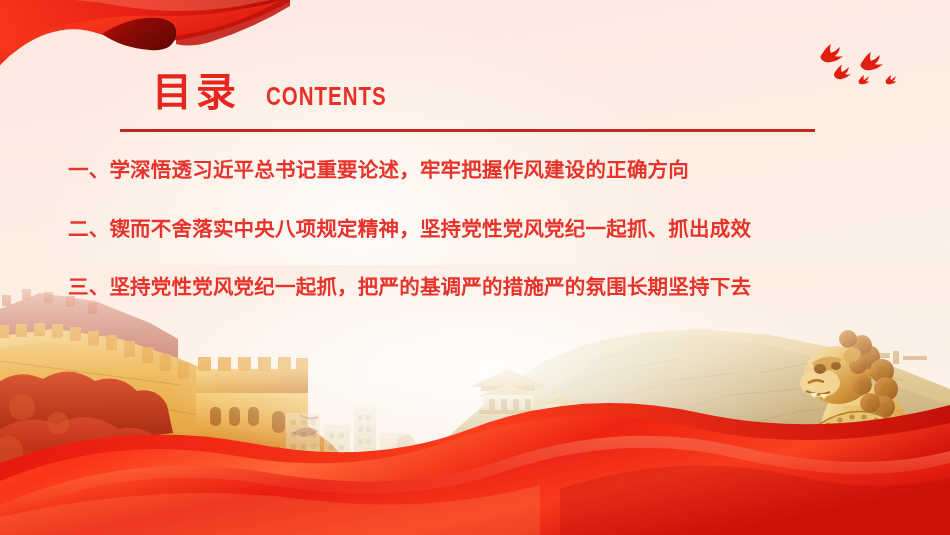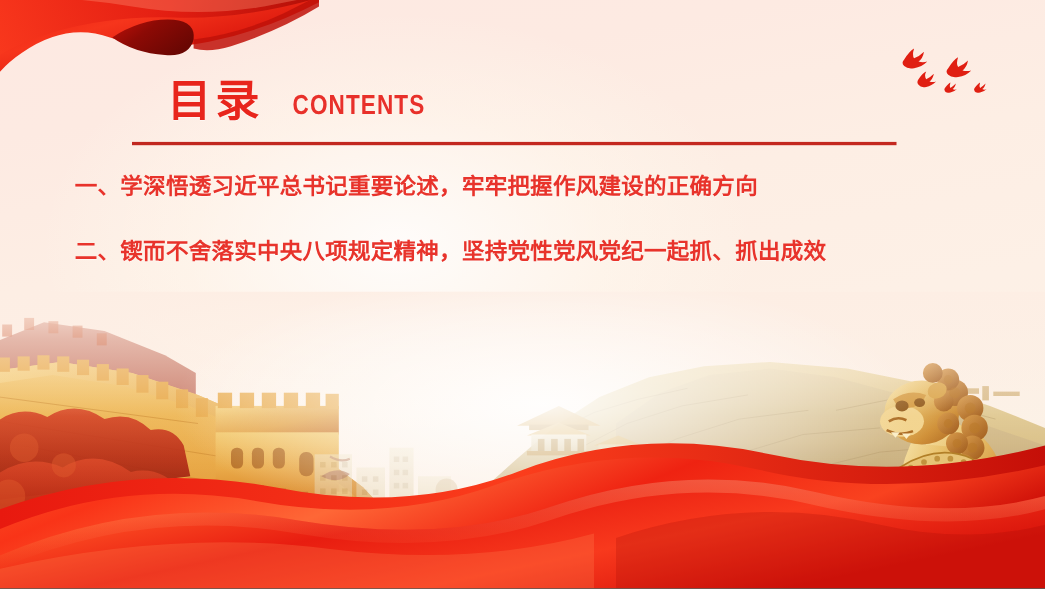--- a/index.html
+++ b/index.html
@@ -532,15 +532,16 @@
 
   <div class="title-row">
     <div class="title-cn">目录</div>
     <div class="title-en">CONTENTS</div>
   </div>
   <div class="title-rule"></div>
 
   <div class="toc">
     <div class="toc-item">一、学深悟透习近平总书记重要论述，牢牢把握作风建设的正确方向</div>
     <div class="toc-item">二、锲而不舍落实中央八项规定精神，坚持党性党风党纪一起抓、抓出成效</div>
+    <div class="toc-item">三、坚持党性党风党纪一起抓，把严的基调严的措施严的氛围长期坚持下去</div>
   </div>
 
 </div>
 
 </body></html>

